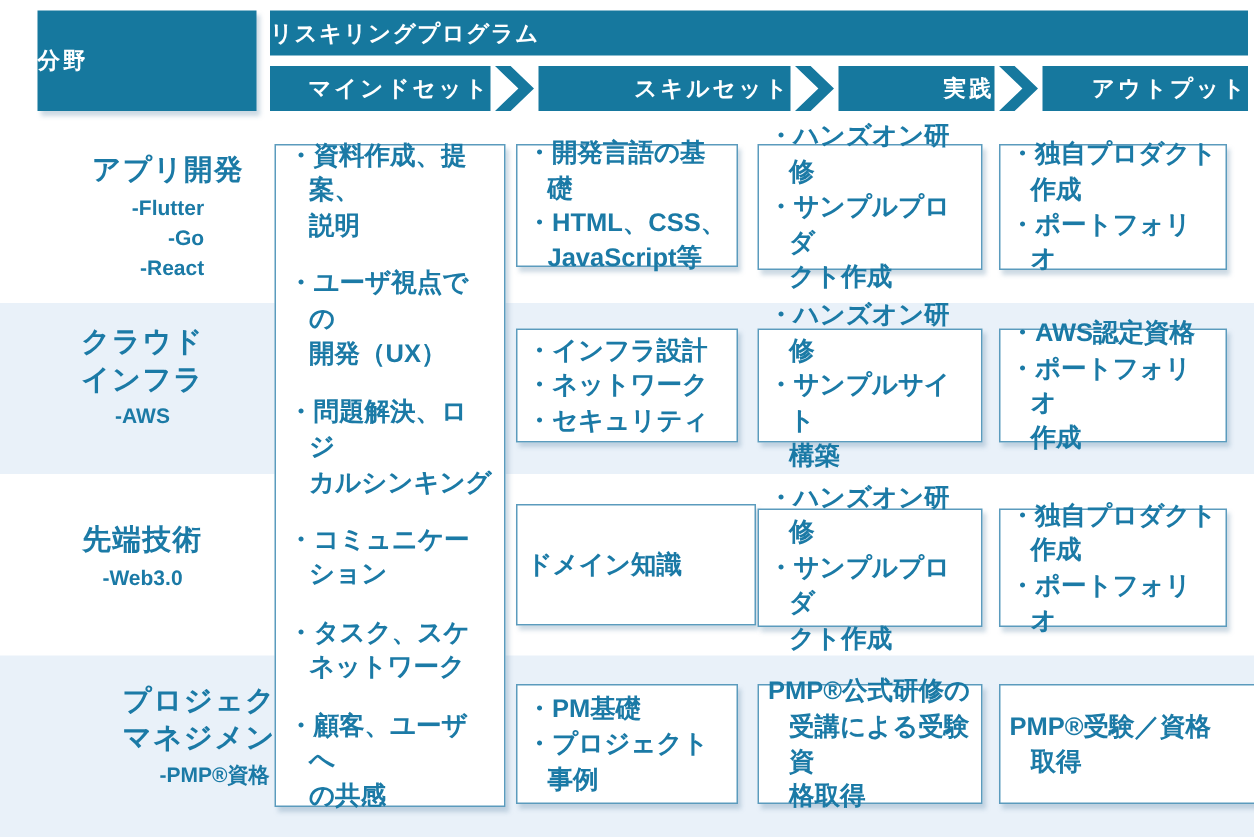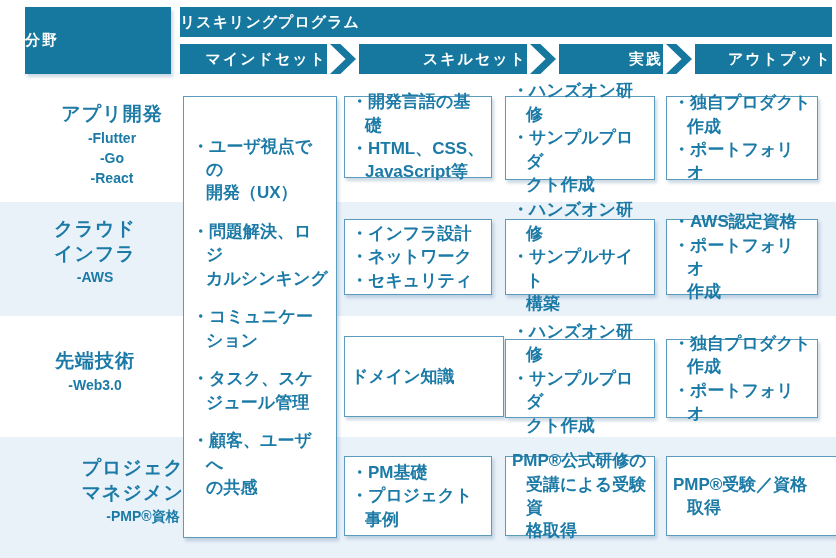--- a/index.html
+++ b/index.html
@@ -23,21 +23,21 @@
   .stage-row{position:absolute;left:180px;top:44px;width:652px;height:30px;display:flex;align-items:stretch;}
   .stage{background:var(--teal);color:#fff;font-weight:bold;font-size:15px;letter-spacing:2px;
        display:flex;align-items:center;justify-content:flex-end;}
   .seg1{width:147px;} .seg2{width:168px;} .seg3{flex:1;} .seg4{width:137px;}
   .chevron{width:26px;margin:0 3px;background:var(--teal);
        clip-path:polygon(0 0,40% 0,100% 50%,40% 100%,0 100%,60% 50%);}
 
   .field{position:absolute;left:0;width:190px;text-align:center;color:var(--text_teal);}
   .field-title{font-size:19px;font-weight:bold;line-height:1.3;white-space:pre-line;letter-spacing:1px;}
   .field-sub{font-size:14px;font-weight:bold;line-height:1.45;white-space:pre-line;
-       display:inline-block;text-align:center;margin-top:1px;}
+       display:inline-block;text-align:right;margin-top:1px;}
   .field1{top:102px;padding-left:17px;} .field2{top:217px;} .field3{top:349px;} .field4{top:456px;padding-left:48px;}
 
   .box{position:absolute;background:var(--white);border:1px solid var(--box_border);
        box-shadow:2px 3px 3px rgba(110,145,175,0.35);display:flex;align-items:center;box-sizing:border-box;}
   .mindset-box{left:183px;top:96px;width:154px;height:442px;}
   .s1{left:344px;top:96px;width:148px;height:82px;}
   .s2{left:344px;top:219px;width:148px;height:76px;}
   .s3{left:344px;top:336px;width:160px;height:81px;}
   .s4{left:344px;top:456px;width:148px;height:80px;}
   .p1{left:505px;top:96px;width:150px;height:84px;}
@@ -105,28 +105,30 @@
   </div>
   <div class="field field4">
     <div class="field-title">プロジェクト
 マネジメント</div>
     <div class="field-sub">-PMP®資格</div>
   </div>
 
   <div class="box mindset-box">
     <ul class="cell-list mindset-list">
 
+    <li>・資料作成、提案、
+説明</li>
         <li>・ユーザ視点での
 開発（UX）</li>
         <li>・問題解決、ロジ
 カルシンキング</li>
         <li>・コミュニケー
 ション</li>
         <li>・タスク、スケ
-ジュール管理</li>
+ネットワーク</li>
         <li>・顧客、ユーザへ
 の共感</li>
       </ul>
   </div>
 
   <div class="box s1">
     <ul class="cell-list">
 
     <li>・開発言語の基礎</li>
         <li>・HTML、CSS、

